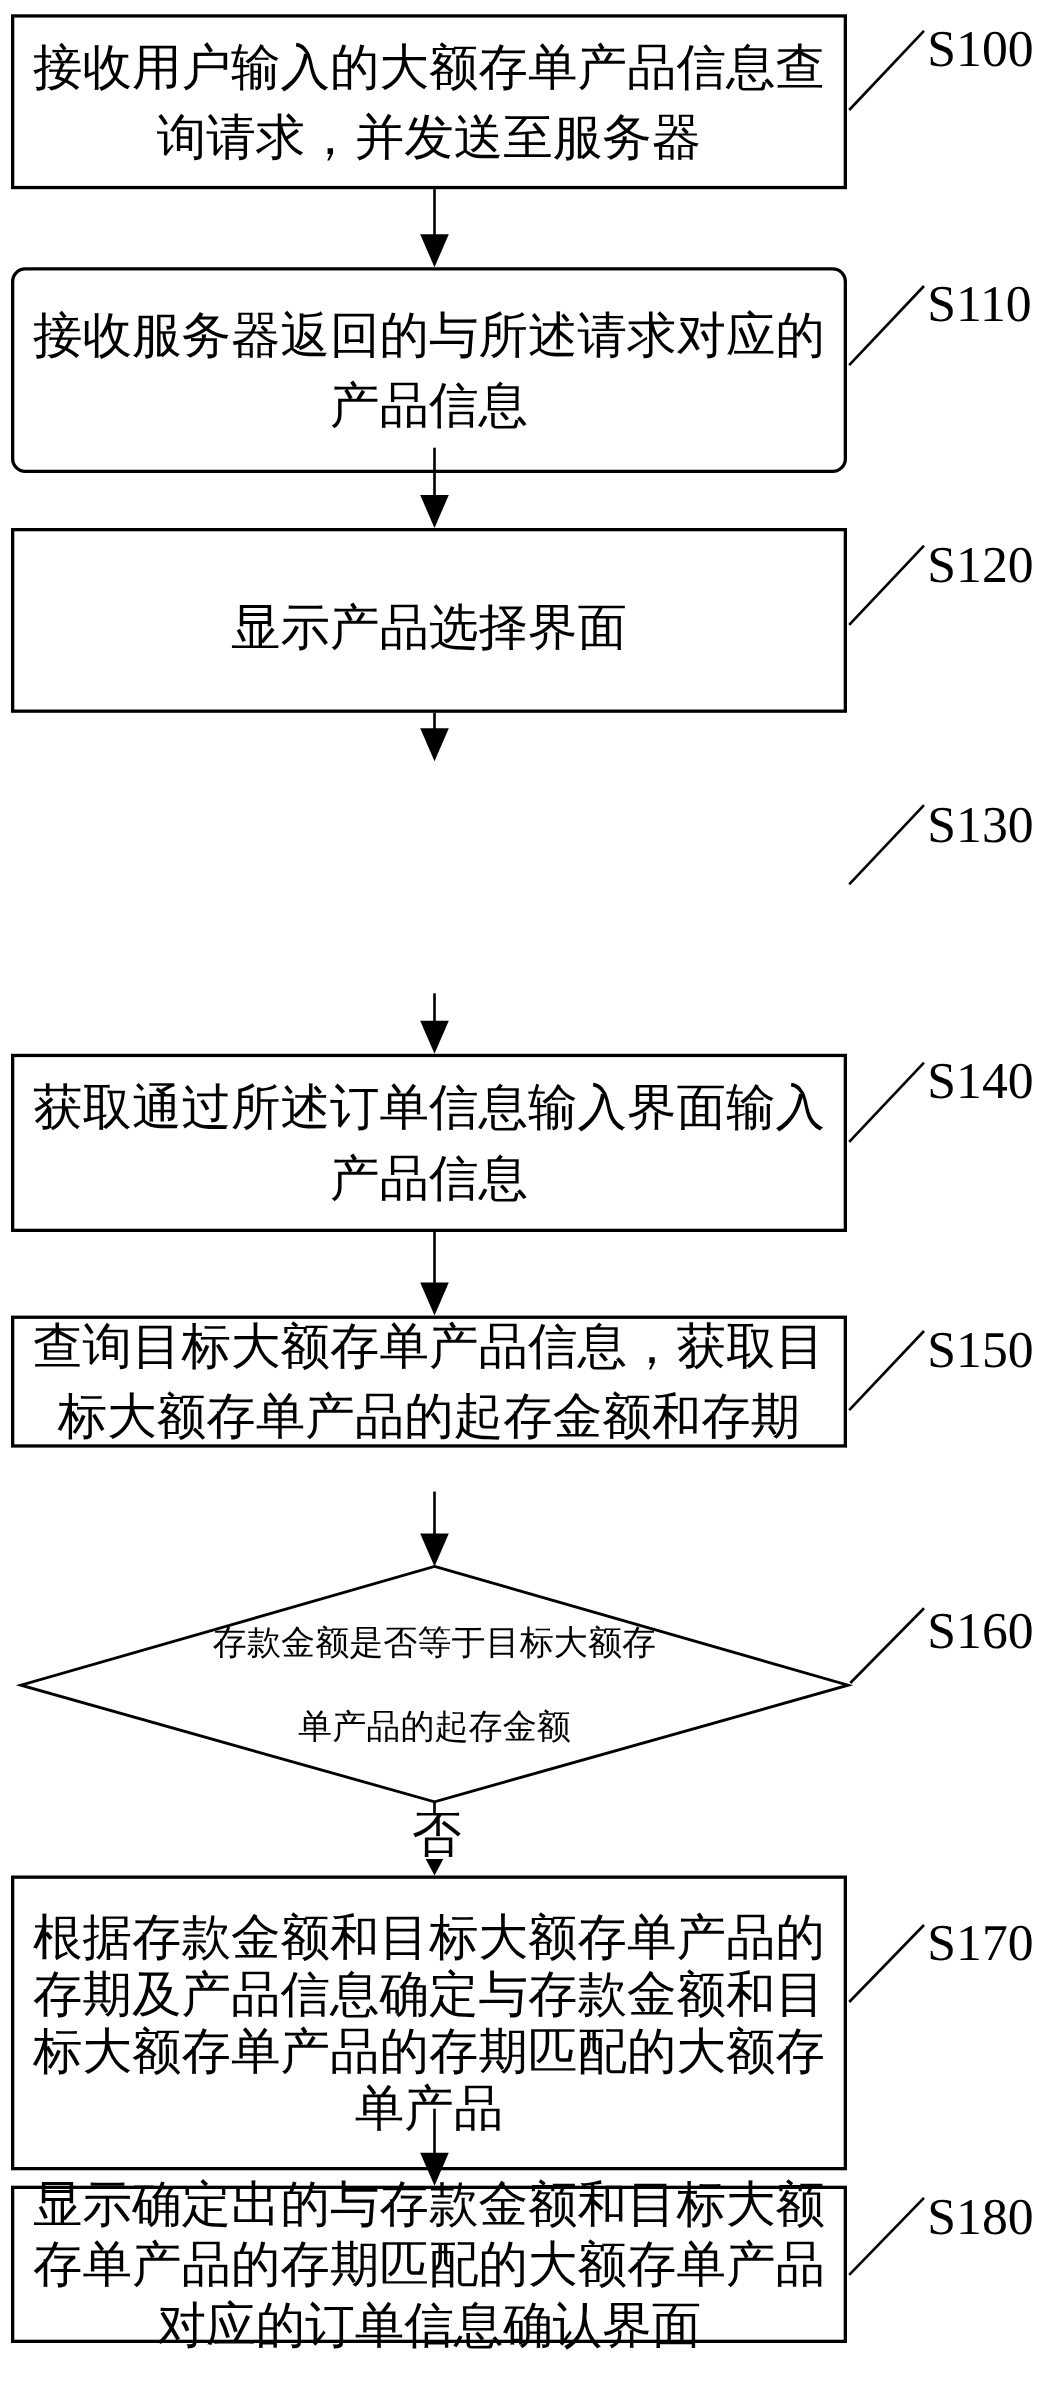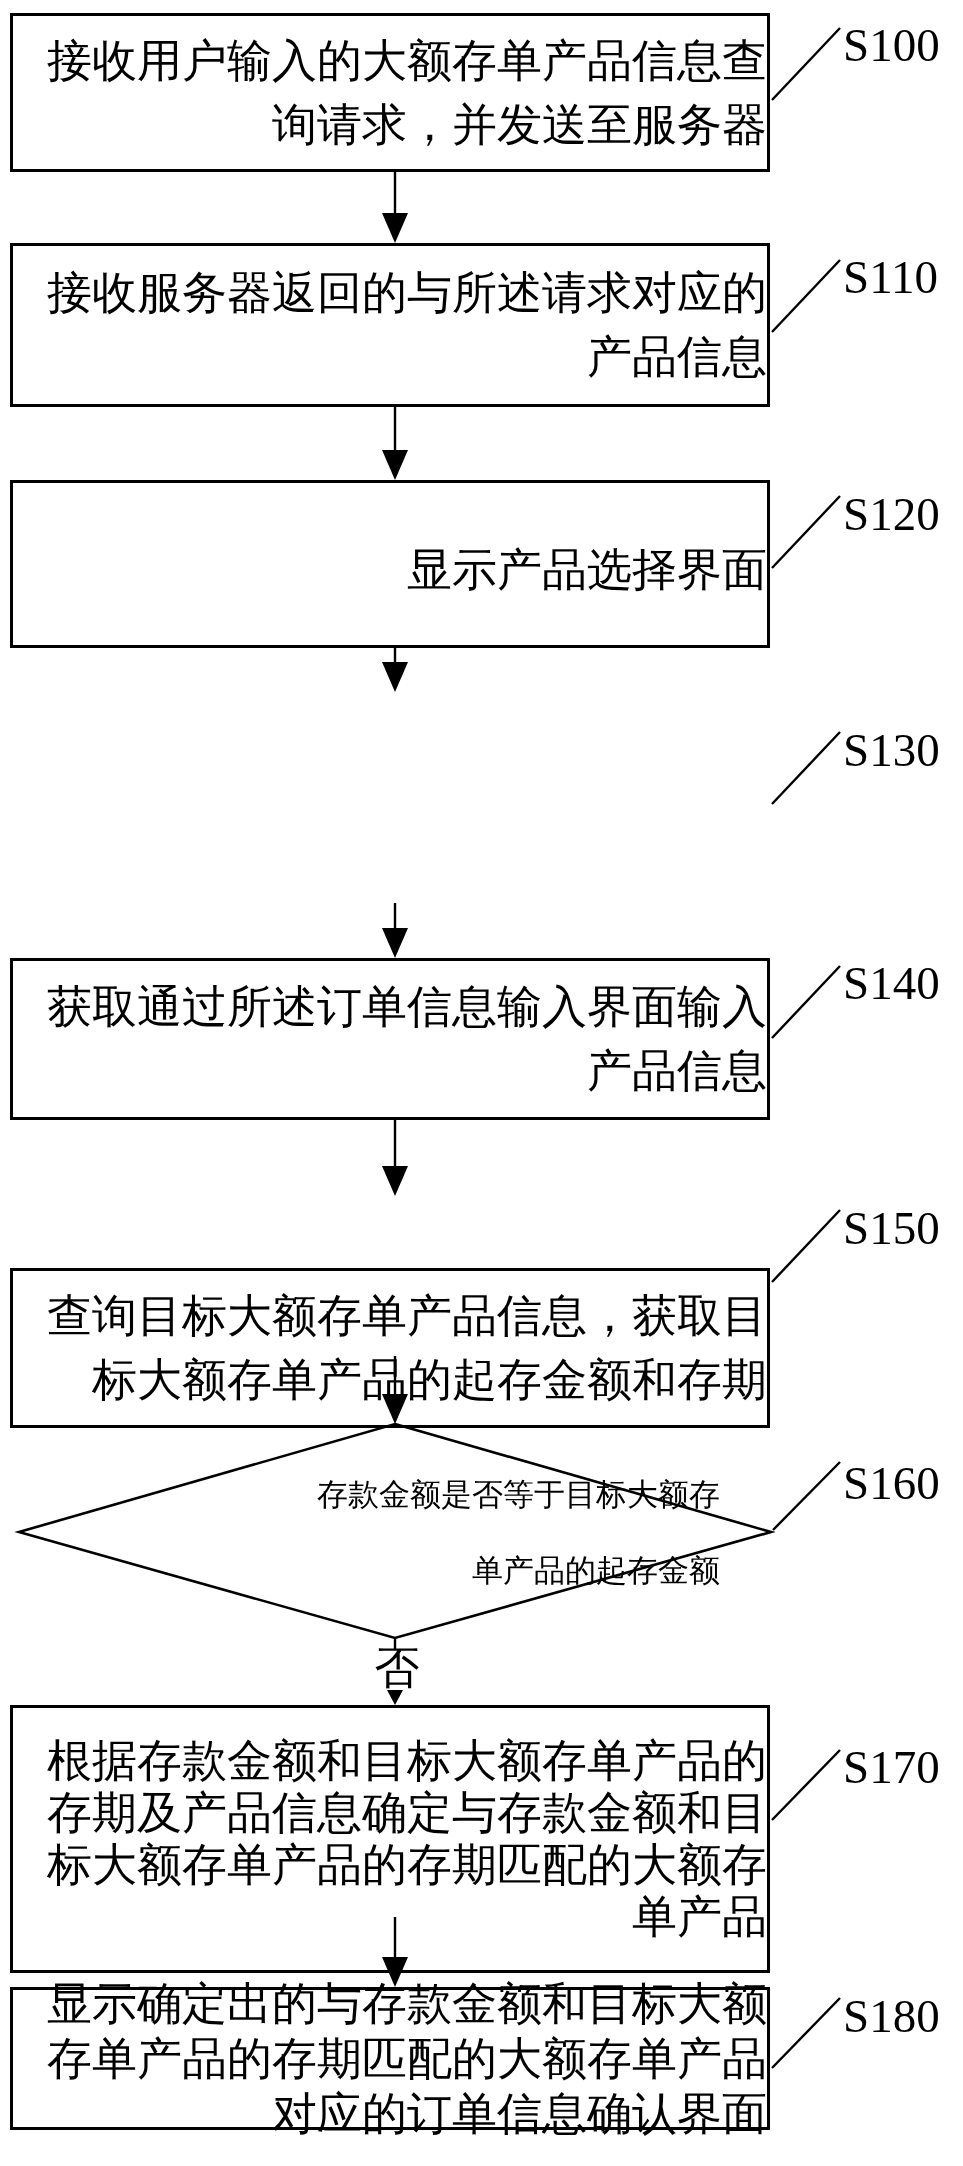--- a/index.html
+++ b/index.html
@@ -18,31 +18,31 @@
   svg.connectors polygon.head{fill:#000;stroke:none;}
   svg.connectors polygon.shape{fill:#ffffff;stroke:#000;stroke-width:2.6;}
   .box{
     position:absolute;left:10px;width:760px;
     border:3px solid #000;
     box-sizing:border-box;
     display:flex;align-items:center;justify-content:center;
     text-align:center;
     font-size:45px;
   }
-  .box-text,.dia-text{white-space:pre-line;width:100%;text-align:right;}
+  .box-text,.dia-text{white-space:pre-line;width:100%;}
   .lh1{line-height:60px;margin-top:12px;}
   .lh2{line-height:64px;}
   .lh3{line-height:55px;}
   .lh4{line-height:52px;}
   .b1{top:13px;height:159px;}
-  .b2{top:243px;height:164px;}
+  .b2{top:243px;height:187px;border-radius:13px;}
   .b3{top:480px;height:168px;}
   .b4{top:692px;height:211px;}
   .b5{top:958px;height:162px;}
-  .b6{top:1268px;height:160px;}
+  .b6{top:1196px;height:120px;}
   .b7{top:1705px;height:268px;}
   .b8{top:1987px;height:143px;}
   .dia-wrap{
     position:absolute;left:70px;top:1444px;width:650px;height:176px;
     display:flex;align-items:center;justify-content:center;
     text-align:center;font-size:31px;line-height:76px;
   }
   .branch{
     position:absolute;left:347px;top:1645px;width:100px;
     text-align:center;font-size:45px;line-height:45px;

